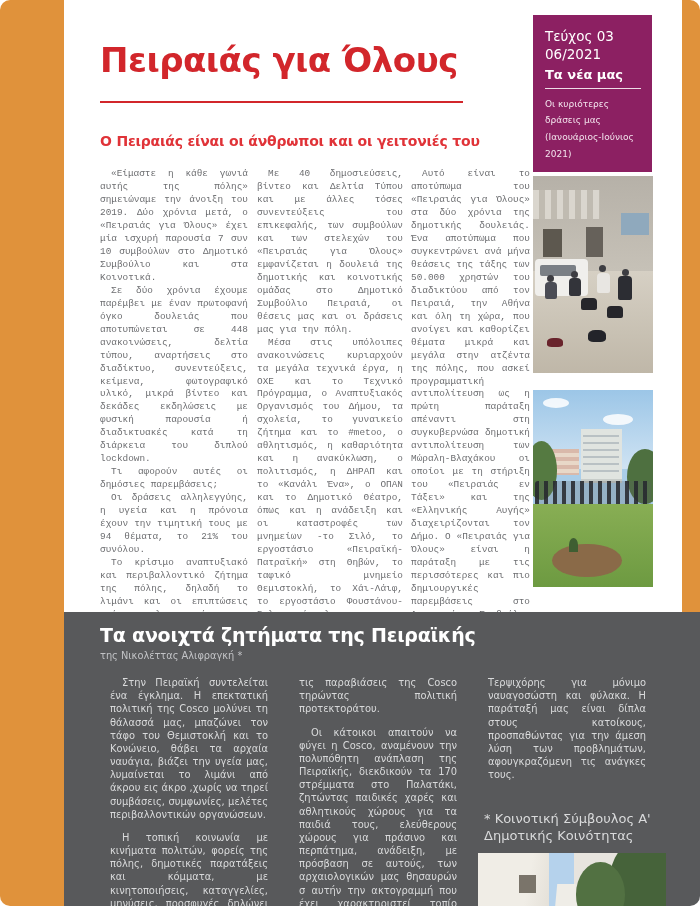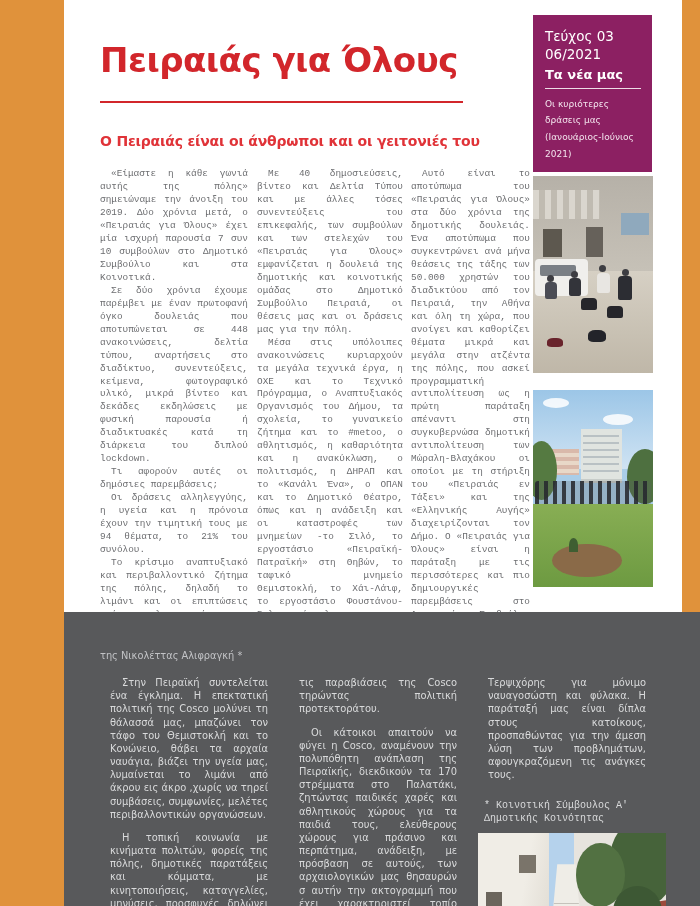--- a/index.html
+++ b/index.html
@@ -1,17 +1,17 @@
 <!DOCTYPE html>
 <html><head>
 <meta charset="utf-8">
 <style>
   html,body{margin:0;padding:0;background:#ffffff;}
   #page{position:relative;width:700px;height:906px;background:#ffffff;overflow:hidden;
-        font-family:"DejaVu Sans",sans-serif;}
+        font-family:"DejaVu Sans",sans-serif;border-radius:10px;}
   .abs{position:absolute;}
 
   
   .left-bar{left:0;top:0;width:64px;height:906px;background:#e0923b;}
   .right-bar{left:682px;top:0;width:18px;height:612px;background:#e0923b;}
 
   
   .masthead-title{left:100px;top:40px;font-size:34px;font-weight:bold;color:#d2262b;letter-spacing:-0.5px;}
   .masthead-rule{left:100px;top:101px;width:363px;height:2px;background:#d2262b;}
 
@@ -69,21 +69,21 @@
 
   
   .feature-panel{left:64px;top:612px;width:636px;height:294px;background:#58595b;overflow:hidden;}
   .feature-heading{position:absolute;left:36px;top:12px;font-size:19px;font-weight:bold;color:#ffffff;letter-spacing:-0.2px;}
   .feature-byline{position:absolute;left:36px;top:38px;font-size:9.8px;color:#c2c3c6;}
   .feature-cols{position:absolute;left:36px;top:54px;width:578px;height:246px;display:flex;overflow:hidden;}
   .fcol{width:178px;margin-right:11px;}
   .fcol:last-child{margin-right:0;}
   .feature-cols p{margin:10px;text-indent:12px;text-align:justify;font-size:9.9px;line-height:1.33;color:#d9dadb;}
   .feature-cols p.cont{text-indent:0;}
-  .feature-footnote{margin-top:18px;padding-left:6px;font-size:10px;line-height:1.3;color:#d9dadb;font-family:Liberation Mono, monospace;}
+  .feature-footnote{margin-top:30px;padding-left:6px;font-size:13px;line-height:1.3;color:#d9dadb;}
 
   .ph3{position:relative;margin-top:8px;width:188px;height:154px;background:#e7e4de;overflow:hidden;}
   .p3-sky{position:absolute;left:38%;top:0;width:13%;height:48%;background:#b5d2ec;}
   .p3-leftbldg{position:absolute;left:0;top:0;width:39%;height:100%;
                background:linear-gradient(100deg,#f0ede6 55%,#dcd7ce);}
   .p3-door{position:absolute;left:4%;top:38%;width:9%;height:34%;background:#6b655c;}
   .p3-win{position:absolute;left:22%;top:14%;width:9%;height:12%;background:#7a746a;}
   .p3-path{position:absolute;left:36%;top:20%;width:22%;height:80%;background:#efede7;
            clip-path:polygon(28% 0,72% 0,100% 100%,0 100%);}
   .p3-steps{position:absolute;left:36%;top:45%;width:22%;height:55%;
@@ -169,20 +169,21 @@
     <div class="p2-bldg-rows"></div>
     <div class="p2-treeL"></div>
     <div class="p2-treeR"></div>
     <div class="p2-crowd"></div>
     <div class="p2-grass"></div>
     <div class="p2-dirt"></div>
     <div class="p2-sapling"></div>
   </div>
 
   <div class="abs feature-panel">
+    <div class="feature-heading">Τα ανοιχτά ζητήματα της Πειραϊκής</div>
     <div class="feature-byline">της Νικολέττας Αλιφραγκή *</div>
     <div class="feature-cols">
       <div class="fcol">
         <p>Στην Πειραϊκή συντελείται ένα έγκλημα. Η επεκτατική πολιτική της Cosco μολύνει τη θάλασσά μας, μπαζώνει τον τάφο του Θεμιστοκλή και το Κονώνειο, θάβει τα αρχαία ναυάγια, βιάζει την υγεία μας, λυμαίνεται το λιμάνι από άκρου εις άκρο ,χωρίς να τηρεί συμβάσεις, συμφωνίες, μελέτες περιβαλλοντικών οργανώσεων.</p>
         <p>Η τοπική κοινωνία με κινήματα πολιτών, φορείς της πόλης, δημοτικές παρατάξεις και κόμματα, με κινητοποιήσεις, καταγγελίες, μηνύσεις, προσφυγές δηλώνει την άρνησή της στη δημιουργία προβλήτα στην Πειραϊκή. Όλες οι μελέτες καταλήγουν στο ίδιο συμπέρασμα. Το έργο είναι περιττό και επιζήμιο και χωρίς οικονομικό όφελος για την πόλη. Οι κρατικοί φορείς αδιαφορούν για τις διαμαρτυρίες των κατοίκων, για τις περιβαλλοντικές μελέτες και για</p>
       </div>
       <div class="fcol">
         <p class="cont">τις παραβιάσεις της Cosco τηρώντας πολιτική προτεκτοράτου.</p>
         <p>Οι κάτοικοι απαιτούν να φύγει η Cosco, αναμένουν την πολυπόθητη ανάπλαση της Πειραϊκής, διεκδικούν τα 170 στρέμματα στο Παλατάκι, ζητώντας παιδικές χαρές και αθλητικούς χώρους για τα παιδιά τους, ελεύθερους χώρους για πράσινο και περπάτημα, ανάδειξη, με πρόσβαση σε αυτούς, των αρχαιολογικών μας θησαυρών σ αυτήν την ακτογραμμή που έχει χαρακτηριστεί τοπίο προτεραιότητας και απείρου κάλλους.</p>
         <p>Φυσικά υπάρχουν και τα «μικρά» θέματα που προβληματίζουν την καθημερινότητα στις γειτονιές και τα μικρά στενάκια. Όπως ο πεζόδρομος της οδού Φρύνης, τα παρατημένα παρκάκια στον 1ο Βρεφονηπιακό Σταθμό και στον πεζόδρομο της Σαπφούς, στην πλαζ της</p>

